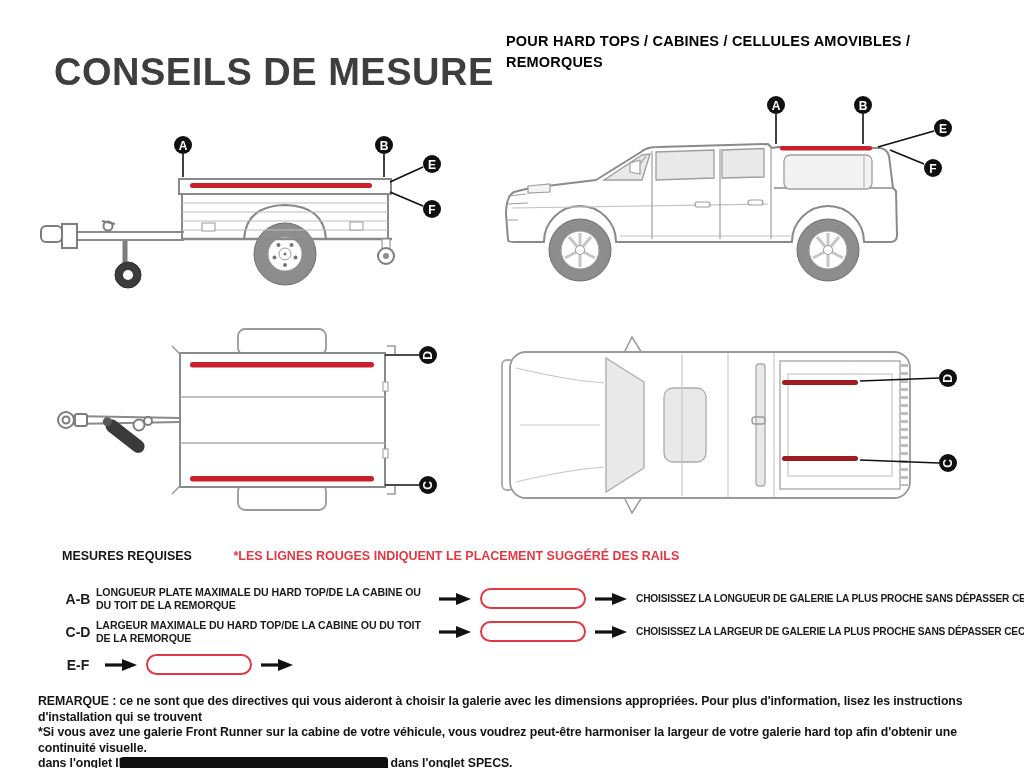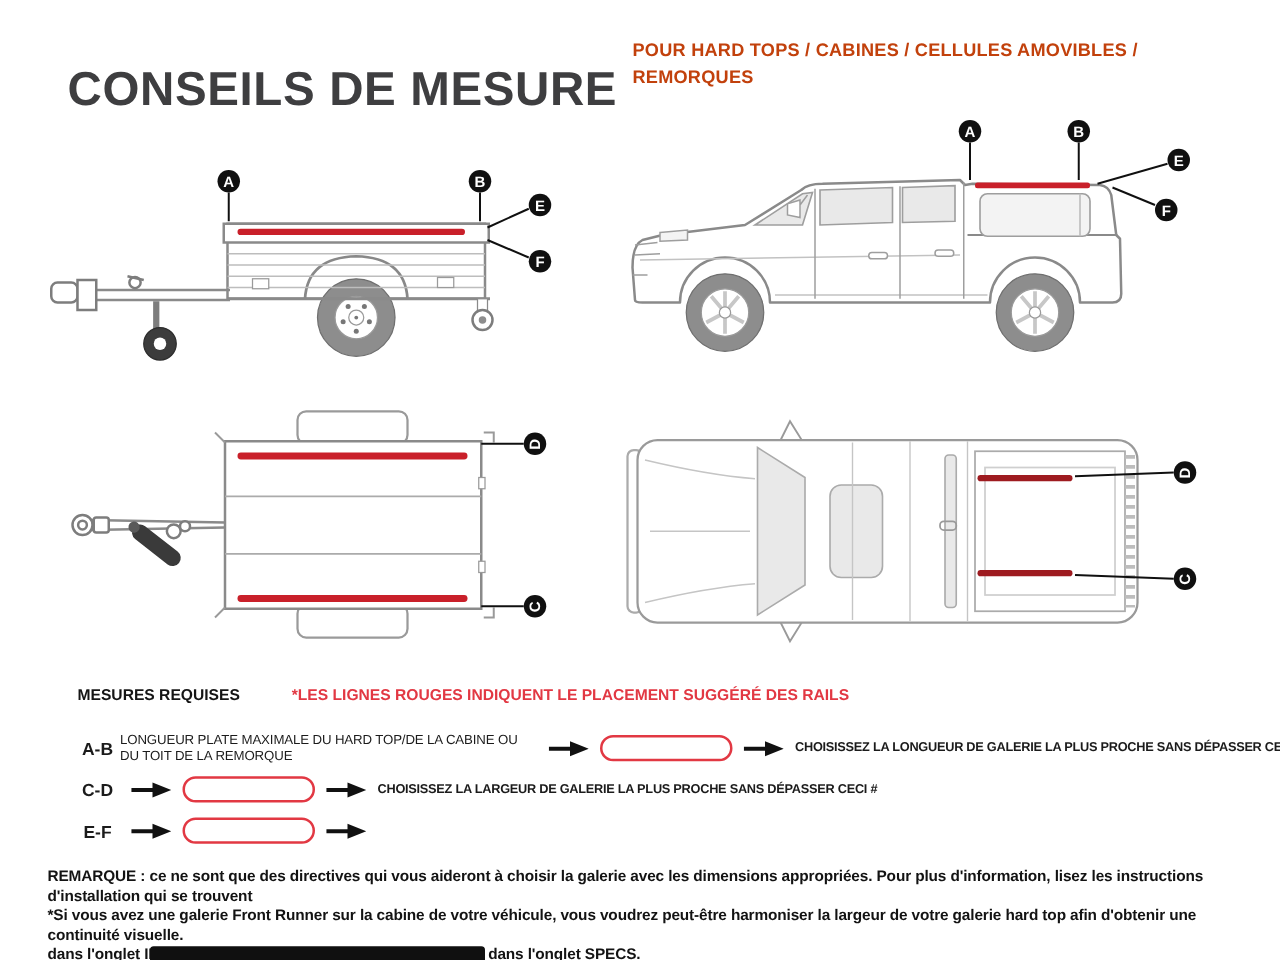--- a/index.html
+++ b/index.html
@@ -2,37 +2,37 @@
 <html style="--red: #e23843; --title: #3e3e40;"><head>
 <meta charset="utf-8">
 <style>
   html,body{margin:0;padding:0;background:#fff;}
   .page{position:relative;width:1024px;height:768px;background:#fff;overflow:hidden;
         font-family:"Liberation Sans",sans-serif;color:#1b1b1b;}
   
   .title{position:absolute;left:54px;top:26px;font-size:38px;font-weight:800;
          letter-spacing:.5px;color:var(--title);}
   .subtitle{position:absolute;left:506px;top:31px;width:490px;font-size:14.5px;
-            font-weight:bold;line-height:21px;color:#c2410c;letter-spacing:.2px;}
+            font-weight:bold;line-height:21px;color:#000000;letter-spacing:.2px;}
   
   .diag{position:absolute;}
   .d-trailer-side{left:32px;top:103px;}
   .d-truck-side{left:492px;top:92px;}
   .d-trailer-top{left:42px;top:312px;}
   .d-truck-top{left:496px;top:328px;}
   svg text.mk{font-family:"Liberation Sans",sans-serif;font-weight:bold;font-size:12px;fill:#fff;
               text-anchor:middle;dominant-baseline:central;}
   
   .meas-head{position:absolute;left:62px;top:549px;font-size:12.5px;font-weight:bold;}
   .meas-head .req{color:#151515;margin-right:38px;}
   .meas-head .note{color:var(--red);}
   .rows{position:absolute;left:60px;top:583px;width:956px;}
   .mrow{display:flex;align-items:center;min-height:31px;margin-bottom:2px;}
   .mkey{width:36px;font-size:14px;font-weight:bold;flex:0 0 auto;text-align:center;}
-  .mdesc{width:334px;font-size:10.6px;font-weight:normal;line-height:13px;flex:0 0 auto;
+  .mdesc{width:334px;font-size:10.6px;font-weight:bold;line-height:13px;flex:0 0 auto;
          letter-spacing:-.1px;}
   .arrow{flex:0 0 auto;margin:0 9px;display:block;}
   .mbox{flex:0 0 auto;width:102px;height:17px;border:2px solid var(--red);
         border-radius:11px;background:#fff;}
   .minstr{flex:1 1 auto;font-size:10.2px;font-weight:bold;line-height:13.5px;
           letter-spacing:-.2px;white-space:nowrap;}
   
   .footnote{position:absolute;left:38px;top:694px;width:968px;font-size:12.3px;
             font-weight:bold;line-height:15.6px;color:#131313;letter-spacing:-.1px;}
   
@@ -278,20 +278,21 @@
           <path d="M0 7h19" stroke="#111" stroke-width="3.2"></path>
           <path d="M17 1 L32 7 L17 13 Z" fill="#111"></path>
         </svg>
       <div class="minstr">
         <div>CHOISISSEZ LA LONGUEUR DE GALERIE LA PLUS PROCHE SANS DÉPASSER CECI #</div>
       </div>
     </div>
 
     <div class="mrow">
       <div class="mkey">C-D</div>
+      <div class="mdesc">LARGEUR MAXIMALE DU HARD TOP/DE LA CABINE OU DU TOIT DE LA REMORQUE</div>
       <svg class="arrow" width="32" height="14" viewBox="0 0 32 14">
           <path d="M0 7h19" stroke="#111" stroke-width="3.2"></path>
           <path d="M17 1 L32 7 L17 13 Z" fill="#111"></path>
         </svg>
       <div class="mbox"></div>
       <svg class="arrow" width="32" height="14" viewBox="0 0 32 14">
           <path d="M0 7h19" stroke="#111" stroke-width="3.2"></path>
           <path d="M17 1 L32 7 L17 13 Z" fill="#111"></path>
         </svg>
       <div class="minstr">

